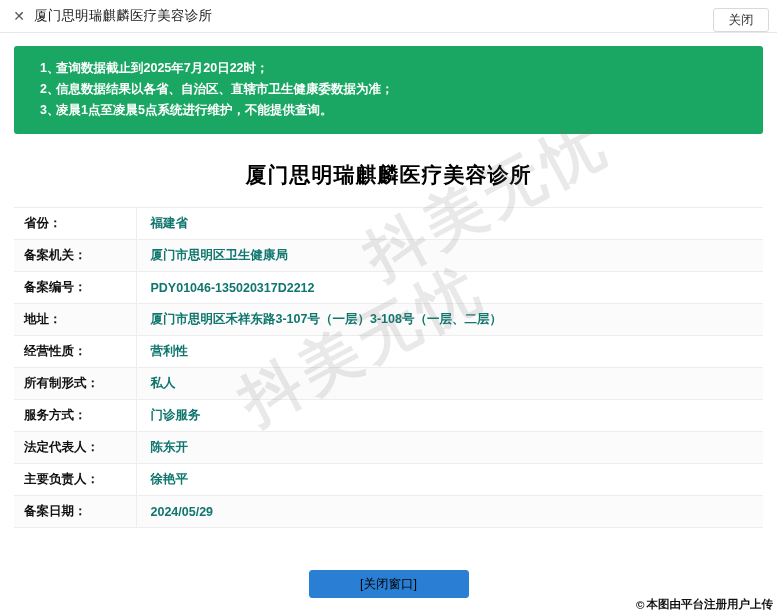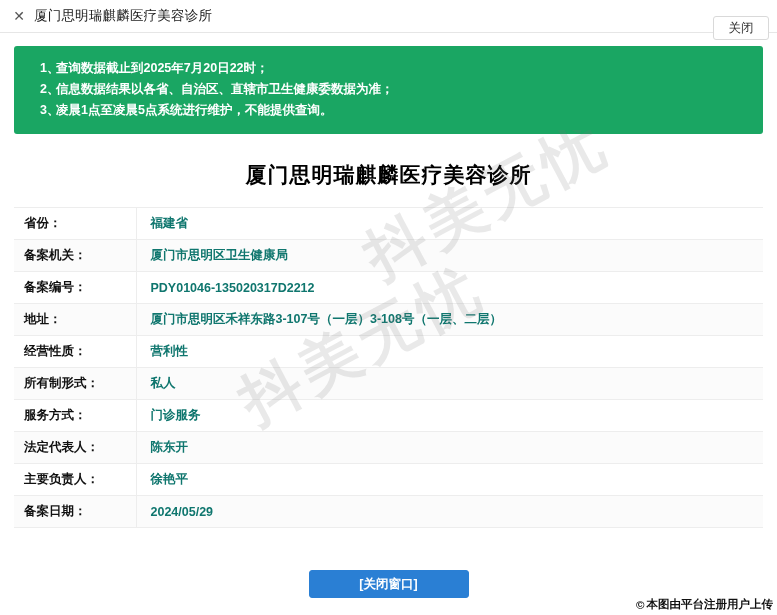--- a/index.html
+++ b/index.html
@@ -35,21 +35,21 @@
     cursor: pointer;
     margin-right: 6px;
   }
   .win-title {
     font-size: 13.5px;
     color: #1a1a1a;
     letter-spacing: 0.2px;
   }
   .close-btn {
     position: absolute;
-    right: 8px; top: 16px;
+    right: 8px; top: 8px;
     width: 56px; height: 24px;
     border: 1px solid #d9d9d9;
     border-radius: 3px;
     background: #fff;
     font-size: 12.5px;
     color: #333;
     display: flex; align-items: center; justify-content: center;
     cursor: pointer;
   }
 
@@ -147,25 +147,24 @@
   }
   .footer-btn {
     position: absolute;
     left: 50%;
     transform: translateX(-50%);
     top: 7px;
     width: 160px; height: 28px;
     background: #2a7fd4;
     border: 1px solid #2a7fd4;
     border-radius: 3px;
-    color: #ffffff;
+    color: #000000;
     font-size: 12.5px;
     display: flex; align-items: center; justify-content: center;
     cursor: pointer;
-    font-weight: bold;
   }
   .credit {
     position: absolute;
     right: 4px; bottom: 3px;
     font-size: 11.5px;
     color: #111;
     font-weight: bold;
     display: flex;
     align-items: center;
   }

